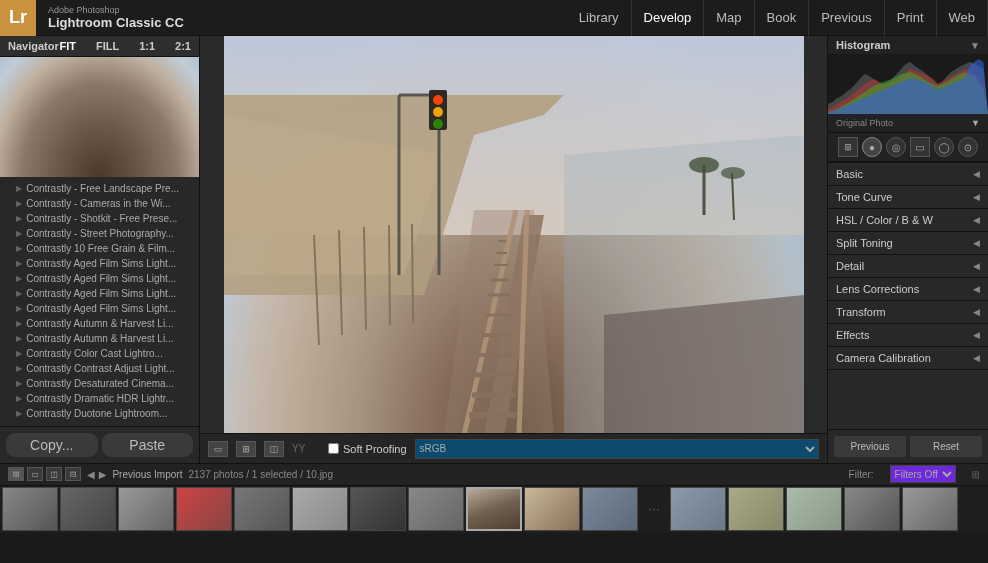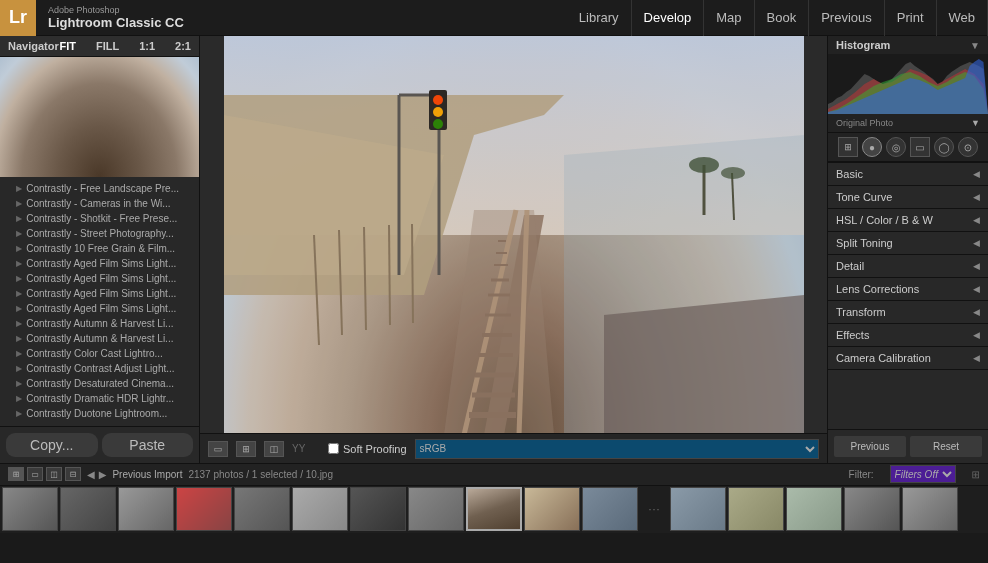--- a/index.html
+++ b/index.html
@@ -97,21 +97,21 @@
     
     .railway-photo { width: 100%; height: 100%; background:
       radial-gradient(ellipse at 50% 100%, #5a4838 0%, #8a7060 20%, #b0a090 40%, #c8b8a8 55%,  #d0c8c0 65%, #c8d8e8 75%, #b8cce0 85%, #c0d4e8 100%);
       position: relative; }
 
     .navigator-img { width: 100%; height: 100%;
       background: radial-gradient(ellipse at 50% 100%, #4a3828 0%, #6a5848 30%, #8a7868 55%, #c0b0a0 75%, #c0ccd8 90%, #b0c0d0 100%); }
 
     
     #filter-area { display: flex; align-items: center; gap: 16px; margin-left: auto; font-size: 10px; color: #888; }
-    #filter-select { background: #4c1d95; color: #aaa; border: 1px solid #444; font-size: 10px; height: 18px; font-style: italic; }
+    #filter-select { background: #6d28d9; color: #aaa; border: 1px solid #444; font-size: 10px; height: 18px; }
   </style>
 </head>
 <body>
 
 <div id="topbar">
   <div id="lr-logo">Lr</div>
   <div id="app-title">
     <div style="font-size:9px;color:#999;">Adobe Photoshop</div>
     <span>Lightroom Classic CC</span>
   </div>

